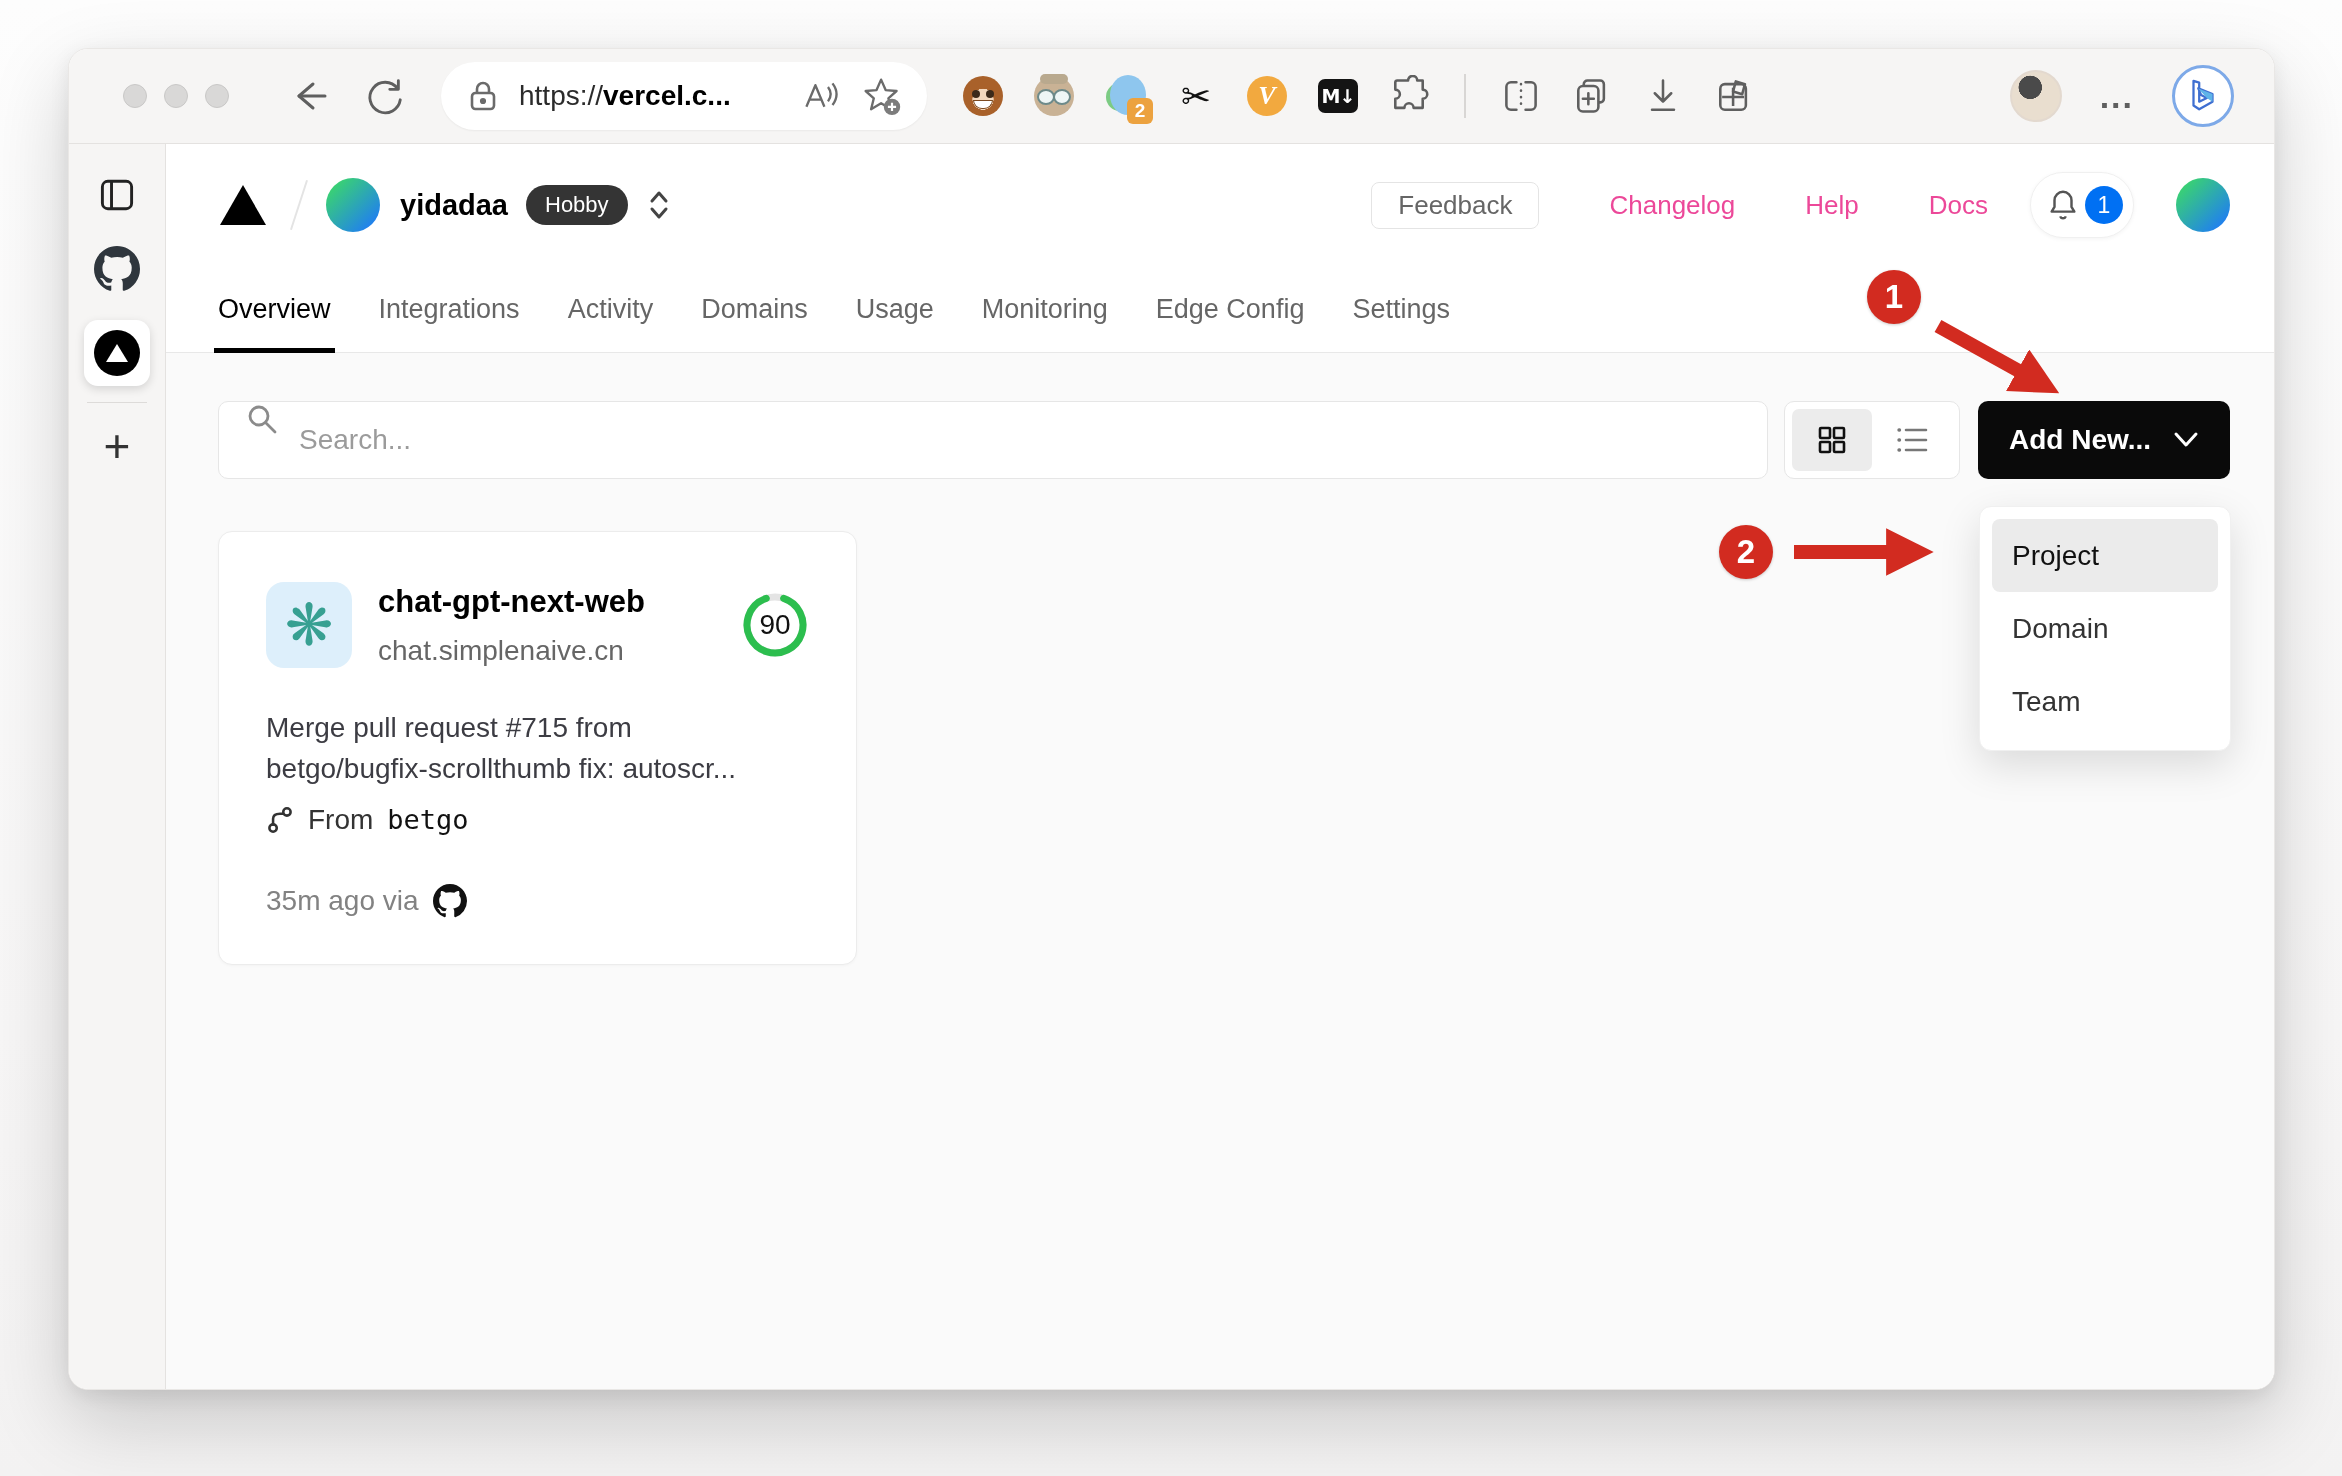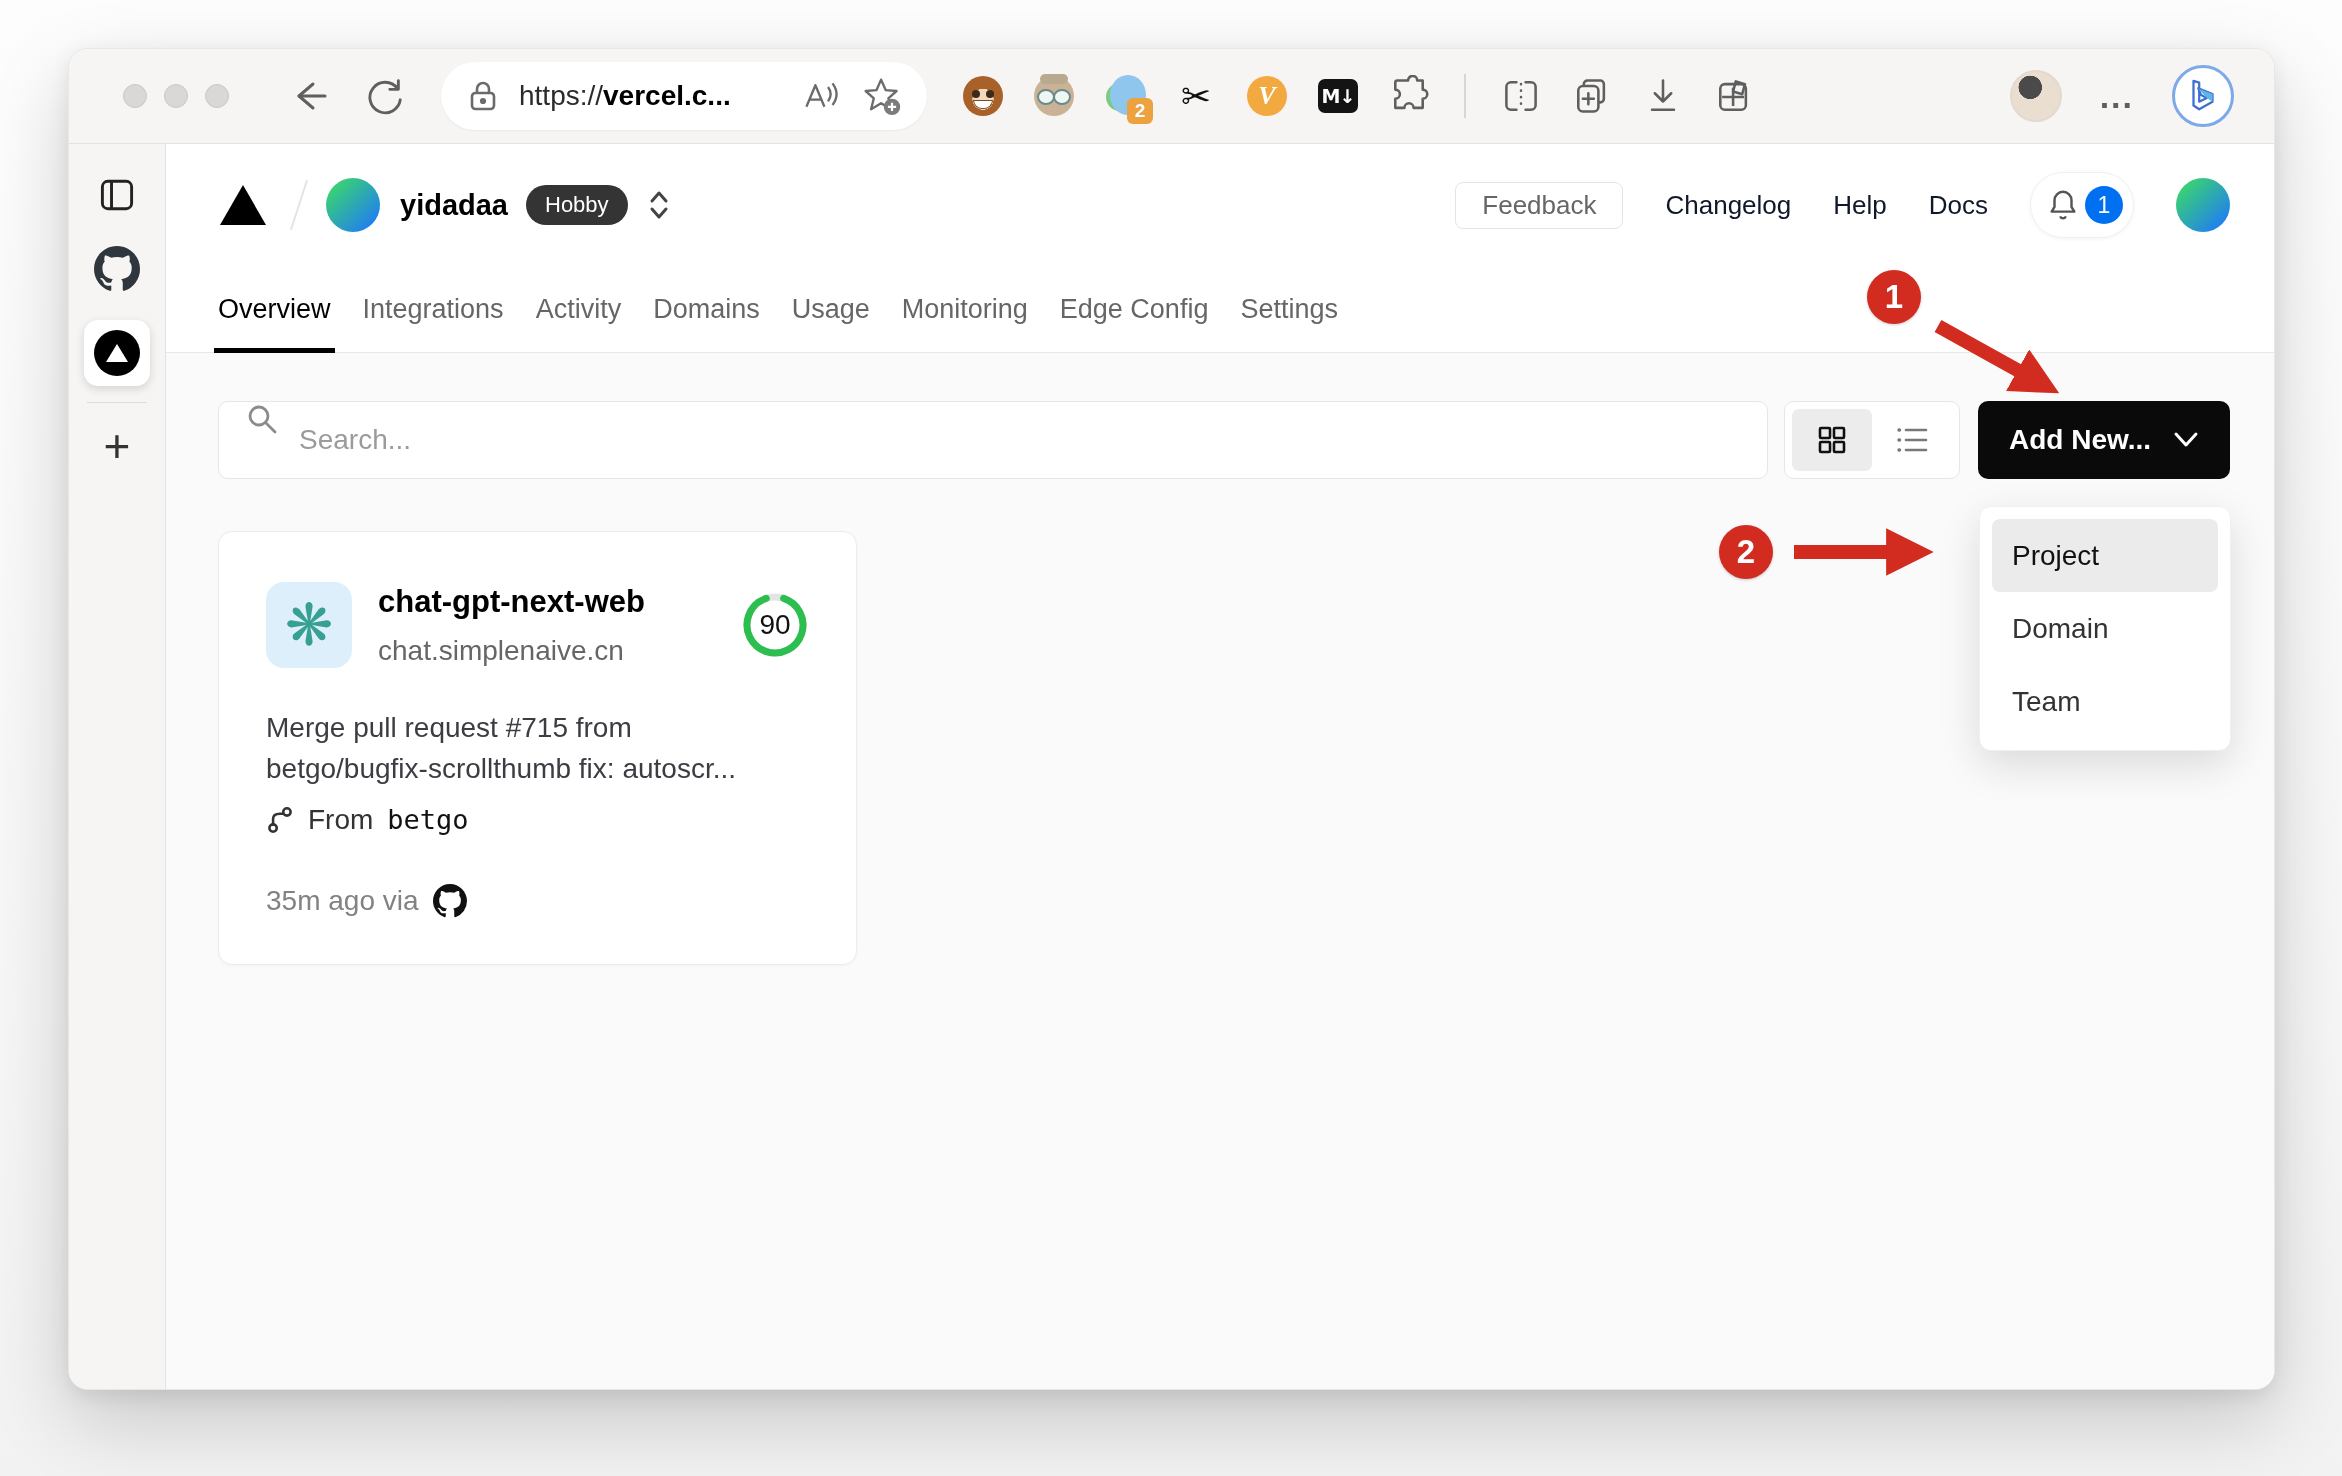--- a/index.html
+++ b/index.html
@@ -76,26 +76,26 @@
   .v-header { background:#fff; border-bottom:1px solid #e8e8e8; padding:0 44px 0 52px; }
   .v-row1 { height:122px; display:flex; align-items:center; }
   .slash { width:2px; height:52px; background:#e4e4e4; transform:rotate(18deg); margin:0 26px 0 30px; }
   .av { width:54px; height:54px; border-radius:50%; background:linear-gradient(135deg,#3bd66c 10%,#1f7cf5 90%); }
   .team { margin-left:20px; font-size:29px; font-weight:700; color:#000; }
   .plan { margin-left:18px; background:#343434; color:#fff; font-size:22px; padding:7px 19px; border-radius:999px; }
   .selector { margin-left:16px; color:#444; }
   .h-right { margin-left:auto; display:flex; align-items:center; gap:42px; }
   .feedback { border:1px solid #e4e4e4; background:#fff; border-radius:8px; color:#666;
     font-size:26px; padding:7px 26px; }
-  .h-link { color:#0f172a; font-size:26px; }
+  .h-link { color:#ec4899; font-size:26px;margin-left:28px; }
   .bell-wrap { background:#fff; border:1px solid #f0f0f0; border-radius:999px; height:66px; padding:0 10px 0 16px;
     display:flex; align-items:center; gap:6px; box-shadow:0 1px 4px rgba(0,0,0,.05); color:#555; }
   .bell-badge { width:38px; height:38px; border-radius:50%; background:#0070f3; color:#fff; font-size:23px;
     display:flex; align-items:center; justify-content:center; }
-  .v-row2 { height:86px; display:flex; align-items:flex-end; gap:32px; }
+  .v-row2 { height:86px; display:flex; align-items:flex-end; gap:48px; }
   .tab { font-size:27px; color:#666; position:relative; height:100%; display:flex; align-items:center; }
   .tab.active { color:#000; }
   .tab.active:after { content:""; position:absolute; left:-4px; right:-4px; bottom:-1px; height:5px; background:#000; }
   .content { background:#fafafa; height:1037px; padding:48px 44px 0 52px; }
   .tools { display:flex; align-items:center; }
   .search { flex:1; height:78px; background:#fff; border:1px solid #e6e6e6; border-radius:10px;
     display:flex; padding:0 24px 0 26px; color:#8b8b8b; }
   .search input { border:none; outline:none; flex:1; margin-left:20px; font-size:28px; color:#333;
     font-family:"Liberation Sans", sans-serif; background:transparent; }
   .search input::placeholder { color:#9b9b9b; }

